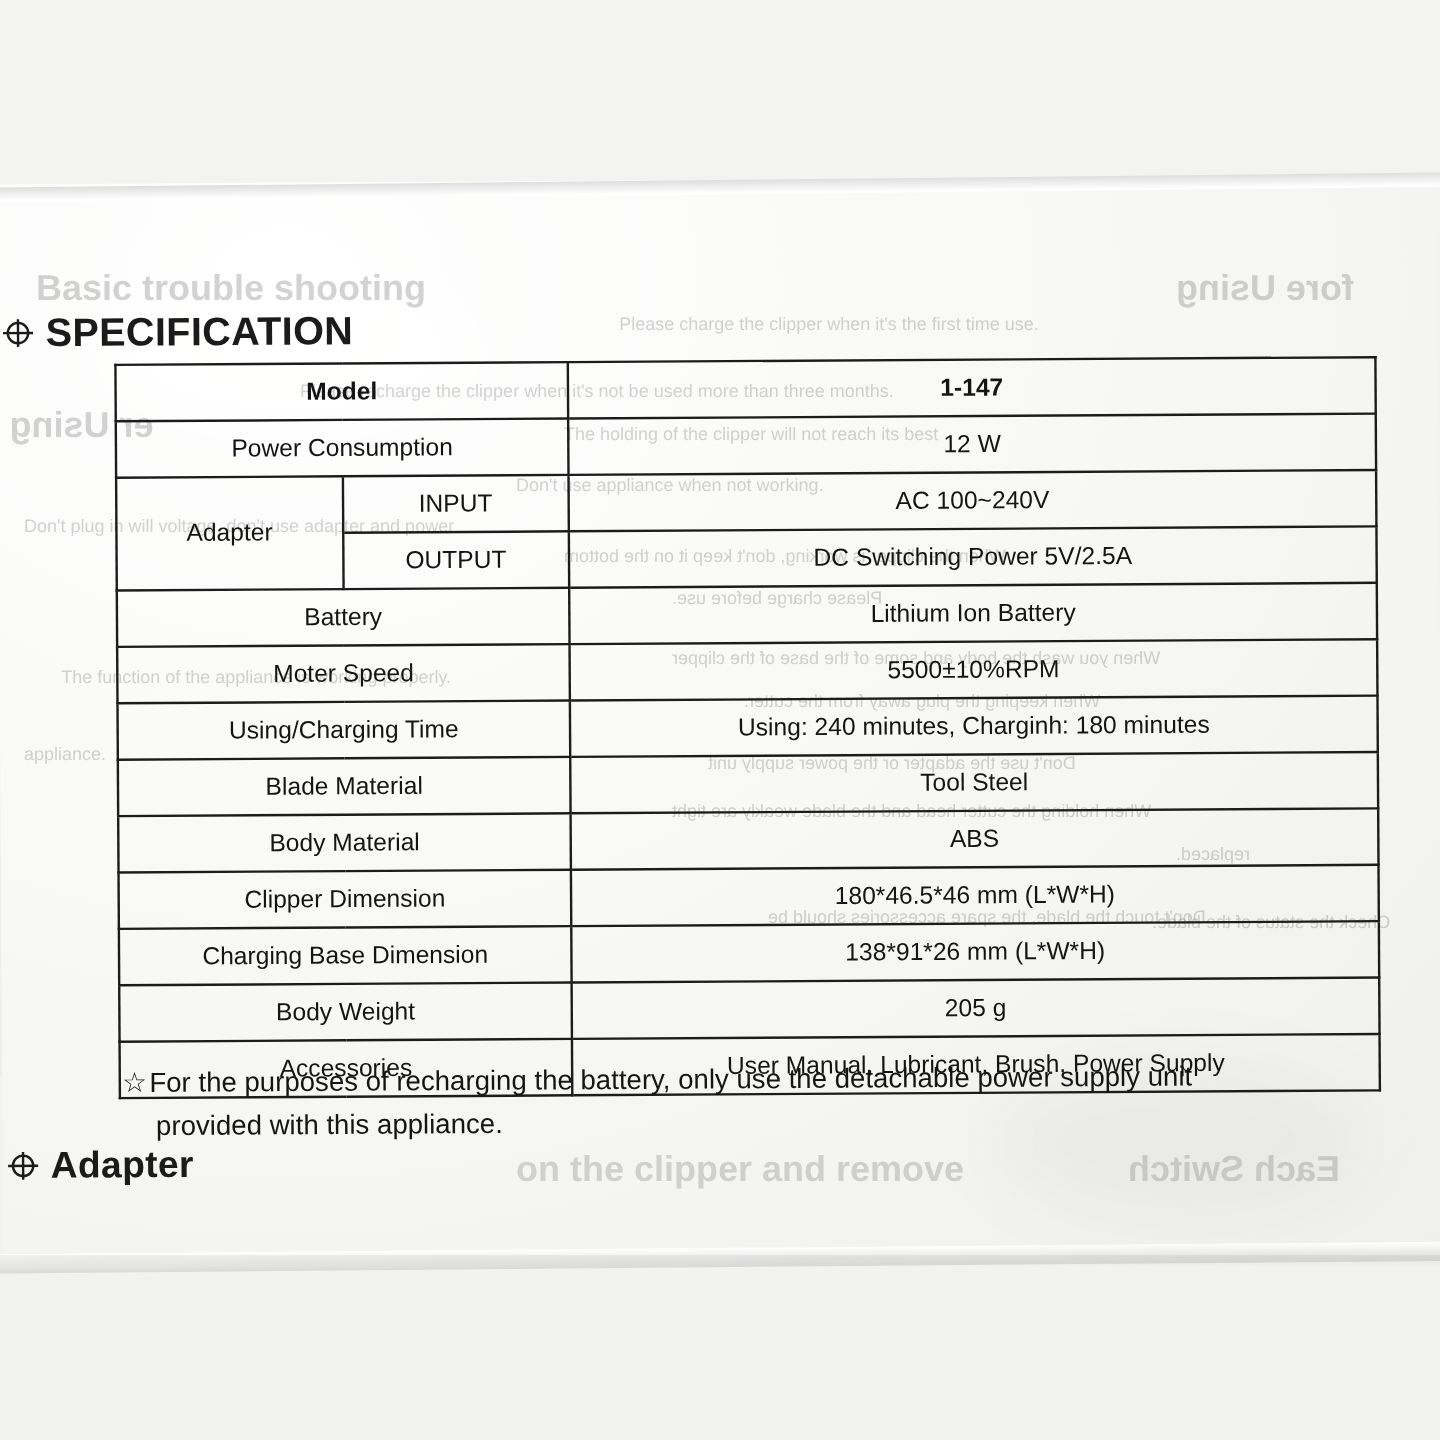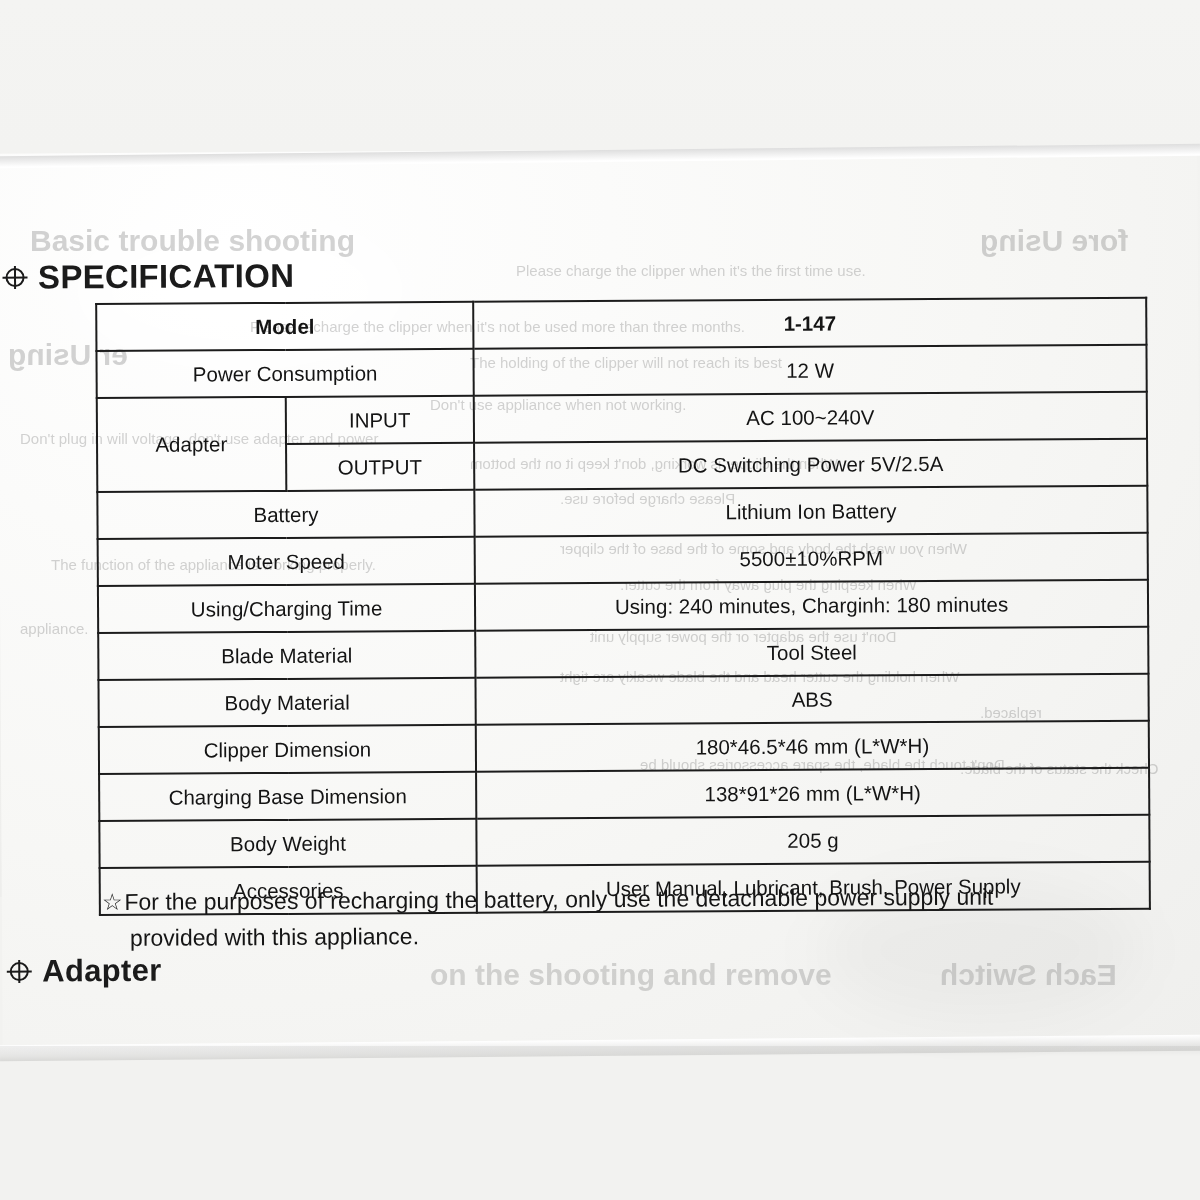--- a/index.html
+++ b/index.html
@@ -162,21 +162,21 @@
     <div class="ghost small" style="left:30px; top:556px;margin-left:21px;">The function of the appliance is working properly.</div>
     <div class="ghost small mirror" style="left:560px; top:540px;">When you wash the body and some of the base of the clipper</div>
     <div class="ghost small mirror" style="left:620px; top:576px;">When keeping the plug away from the cutter.</div>
     <div class="ghost small" style="left:20px; top:620px;">appliance.</div>
     <div class="ghost small mirror" style="left:590px; top:628px;">Don't use the adapter or the power supply unit</div>
     <div class="ghost small mirror" style="left:560px; top:668px;">When holding the cutter head and the blade weakly are tight</div>
     <div class="ghost small mirror" style="left:640px; top:756px;">Don't touch the blade, the spare accessories should be</div>
     <div class="ghost small mirror" style="left:980px; top:704px;">replaced.</div>
     <div class="ghost small mirror" style="left:960px; top:760px;">Check the status of the blade.</div>
 
-    <div class="ghost big" style="left:430px; top:958px; color:rgba(110,110,110,0.28);">on the shooting and remove</div>
+    <div class="ghost big" style="left:430px; top:958px; color:rgba(110,110,110,0.28);">on the clipper and remove</div>
     <div class="ghost big mirror" style="left:940px; top:958px; color:rgba(110,110,110,0.28);">Each Switch</div>
   </div>
 
   <div class="content">
 
     <div class="section-head" id="spec-head">
       <span class="bullet-icon">
         <svg viewBox="0 0 26 26" width="26" height="26" aria-hidden="true">
           <circle cx="13" cy="13" r="8.5" fill="none" stroke="#1b1b1b" stroke-width="2"></circle>
           <line x1="0.5" y1="13" x2="25.5" y2="13" stroke="#1b1b1b" stroke-width="2"></line>

